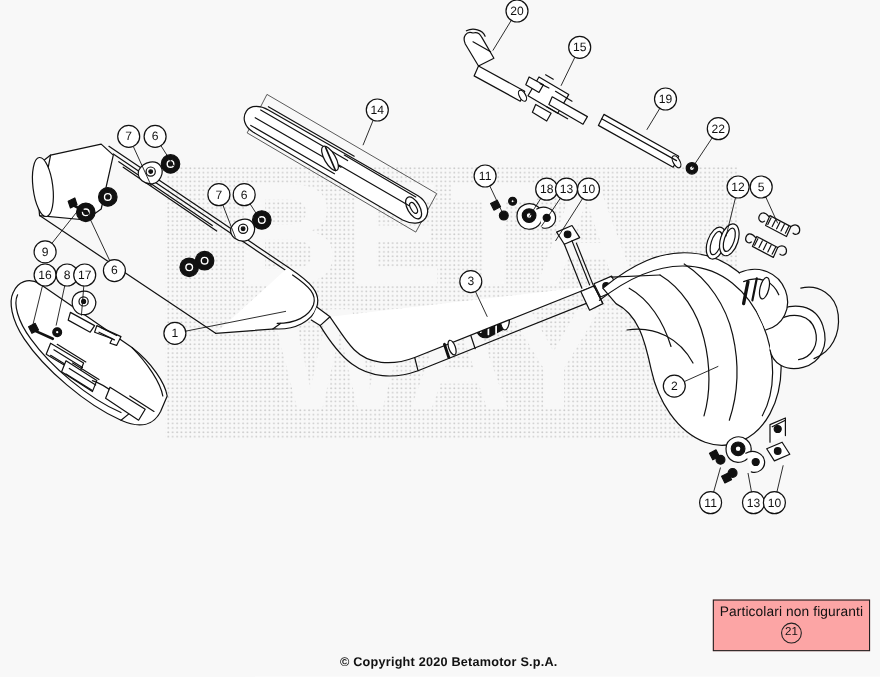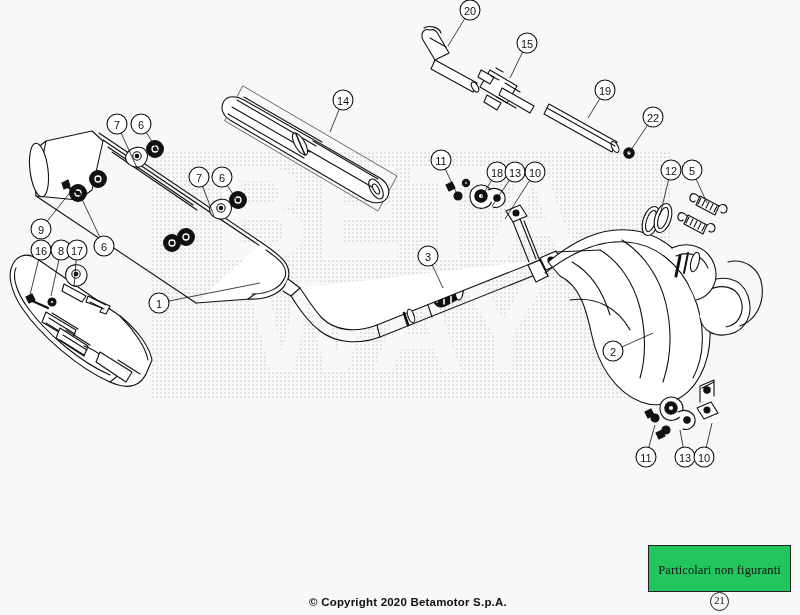--- a/index.html
+++ b/index.html
@@ -12,31 +12,31 @@
   #stage{position:absolute;inset:0;width:800px;height:615px;}
   svg.layer{position:absolute;left:0;top:0;width:800px;height:615px;}
   .callout-txt{
     font-family:"Liberation Sans", sans-serif;
     font-size:11px;font-weight:400;fill:#111;
     text-anchor:middle;dominant-baseline:central;
   }
   .nsp-box{
     position:absolute;
     border:1.4px solid #222;
-    background:#22c55e;
+    background:#fca5a5;
     text-align:center;
-    font-family:Liberation Serif, serif;
+    font-family:Liberation Sans, sans-serif;
     font-size:12.5px;color:#111;
     line-height:1.18;
-    padding-top:17px;
+    padding-top:3px;
     box-sizing:border-box;
   }
   .nsp-box .ln{display:block;letter-spacing:.1px;}
   .nsp-num{
-    display:inline-block;margin-top:14px;
+    display:inline-block;margin-top:2px;
     width:17px;height:17px;line-height:15px;
     border:1.2px solid #222;border-radius:50%;
     font-size:10.5px;
   }
   .copyright{
     position:absolute;left:0;right:0;bottom:7px;
     text-align:center;
     font-family:"Liberation Sans", sans-serif;
     font-size:11.5px;font-weight:700;color:#111;
     letter-spacing:.2px;

